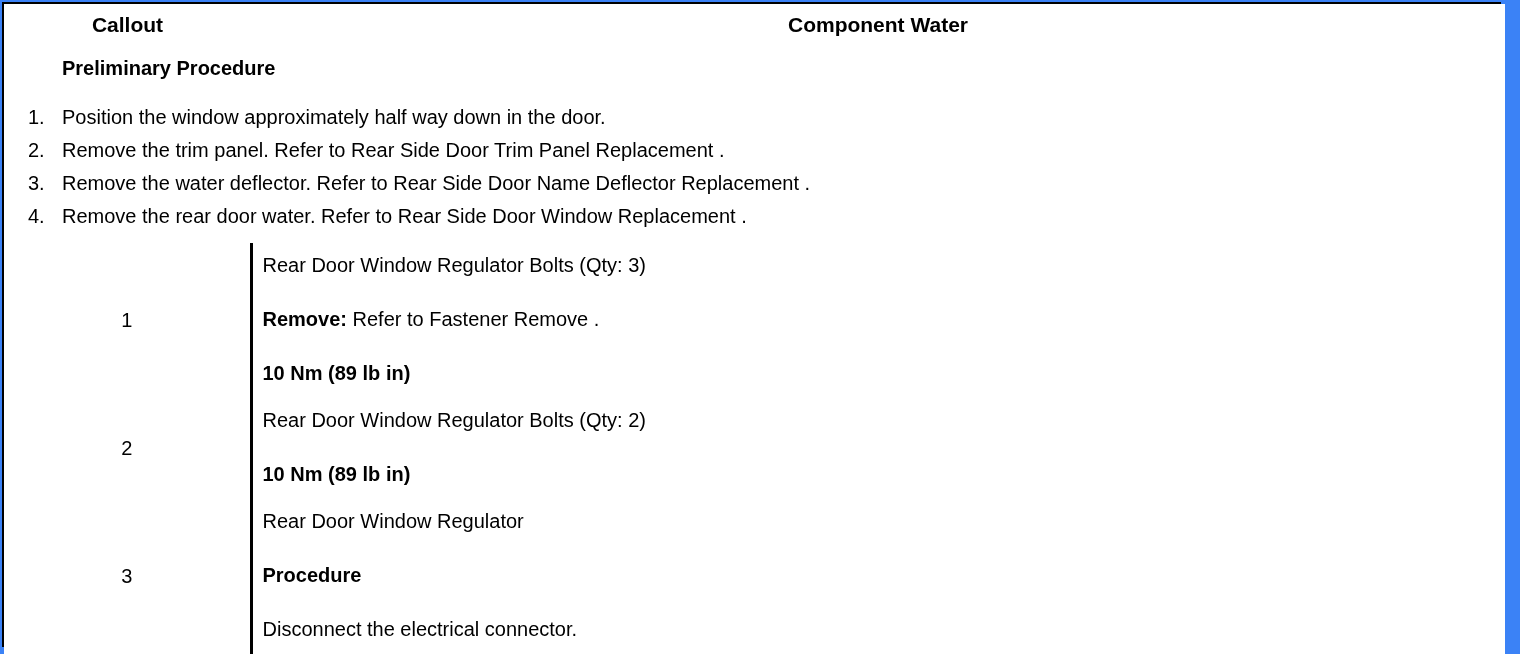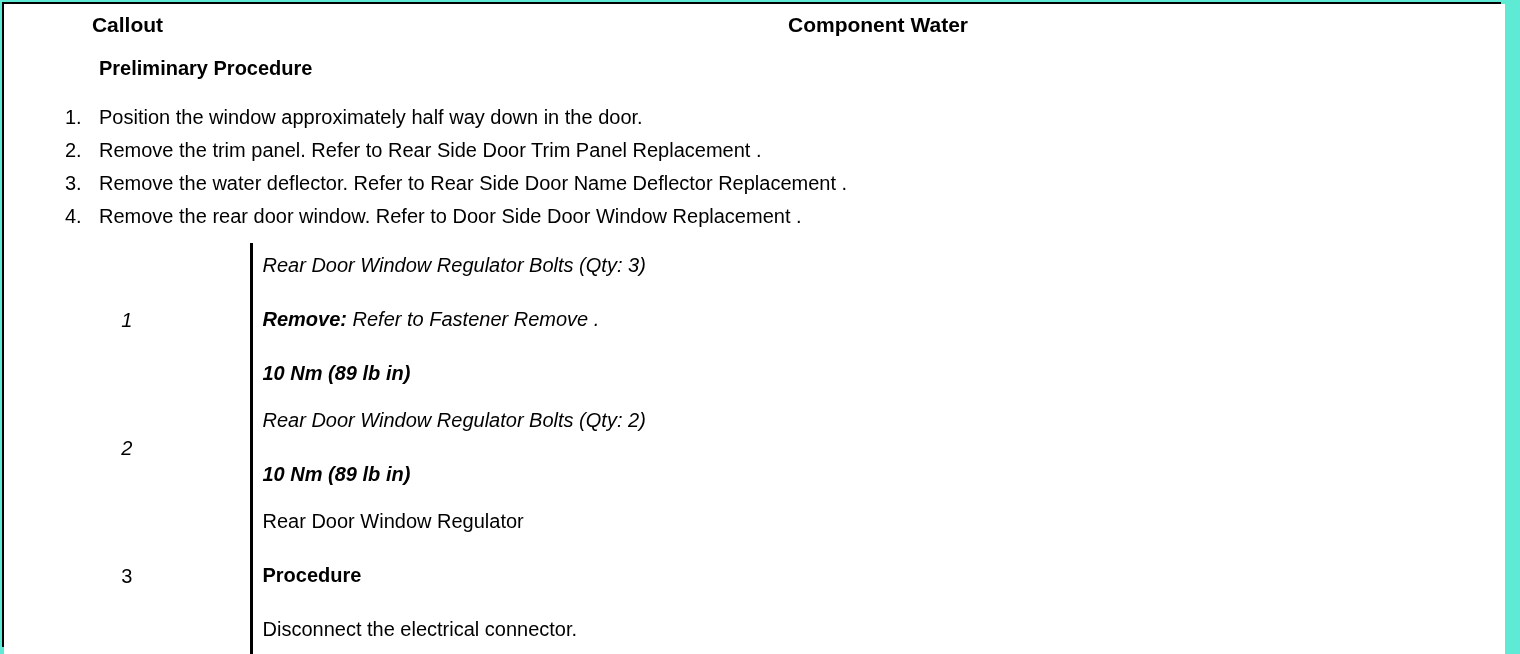--- a/index.html
+++ b/index.html
@@ -12,21 +12,21 @@
     height: 654px;
     font-family: "Liberation Sans", sans-serif;
     color: #000000;
     overflow: hidden;
   }
 
   .page {
     position: relative;
     width: 1520px;
     height: 654px;
-    background: #5eead4;
+    background: #3b82f6;
   }
 
   .service-table {
     position: absolute;
     left: 4px;
     top: 4px;
     width: 1501px;
     border-collapse: collapse;
     table-layout: fixed;
     background: #ffffff;
@@ -68,21 +68,20 @@
   }
 
   
   .prelim-cell {
     padding: 0;
     border-bottom: 4px solid #000000;
     vertical-align: top;
   }
   .prelim-inner {
     padding: 12px 0 10px 0;
-    margin-left: 37px;
   }
   .prelim-title {
     font-size: 20px;
     font-weight: bold;
     margin: 0 0 22px 58px;
     line-height: 22px;
   }
   .prelim-list {
     margin: 0;
     padding: 0;
@@ -127,21 +126,21 @@
     line-height: 25px;
     margin-bottom: 29px;
     white-space: nowrap;
   }
   .cal-line:last-child { margin-bottom: 0; }
   .cal-line.bold { font-weight: bold; }
   .cal-line .lead {
     font-weight: bold;
   }
 
-  .rowsep-thin > td { border-bottom: 2px solid #000000; font-style: italic; }
+  .rowsep-thin > td { border-bottom: 2px solid #000000; }
 
   .r1 .cal-num-cell, .r1 .cal-body-cell { height: 154px; }
   .r2 .cal-num-cell, .r2 .cal-body-cell { height: 95px; }
   .r3 .cal-num-cell, .r3 .cal-body-cell { height: 153px; }
 </style>
 </head>
 <body>
 
 <div class="page">
 
@@ -171,21 +170,21 @@
               <li>
                 <span class="prelim-num">2.</span>
                 <span class="prelim-text">Remove the trim panel. Refer to Rear Side Door Trim Panel Replacement .</span>
               </li>
               <li>
                 <span class="prelim-num">3.</span>
                 <span class="prelim-text">Remove the water deflector. Refer to Rear Side Door Name Deflector Replacement .</span>
               </li>
               <li>
                 <span class="prelim-num">4.</span>
-                <span class="prelim-text">Remove the rear door window. Refer to Door Side Door Window Replacement .</span>
+                <span class="prelim-text">Remove the rear door water. Refer to Rear Side Door Window Replacement .</span>
               </li>
             </ol>
           </div>
         </td>
       </tr>
 
       <tr class="cal-row r1 rowsep-thin">
         <td class="cal-num-cell">1</td>
         <td class="cal-body-cell">
           <div class="cal-body">

